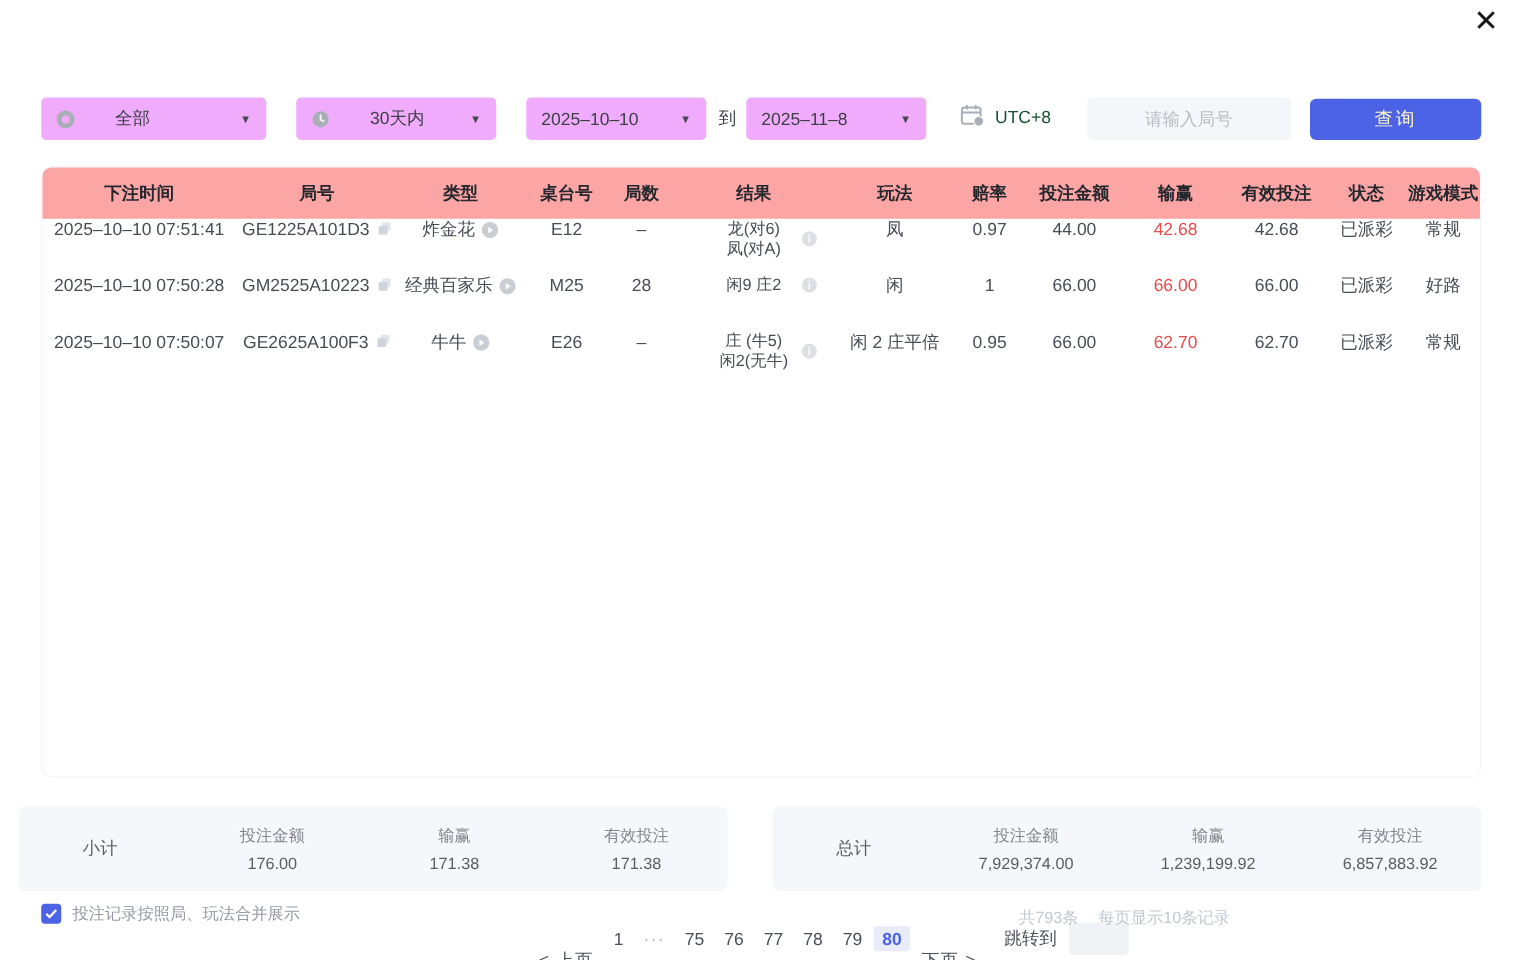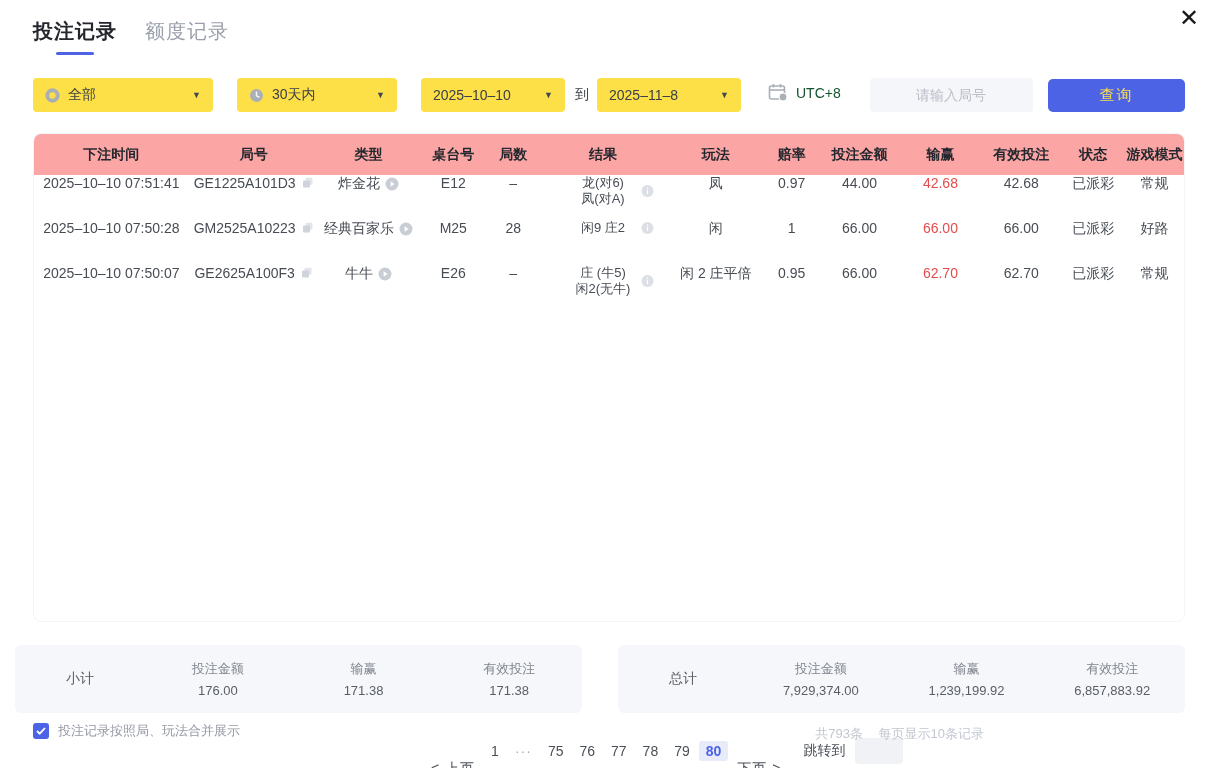--- a/index.html
+++ b/index.html
@@ -11,34 +11,34 @@
   .close { position:absolute; top:6px; right:26px; font-size:24px; color:#17181a; cursor:pointer; line-height:1; font-weight:400; }
 
   
   .tabs { position:absolute; left:33px; top:18px; display:flex; gap:28px; }
   .tab { font-size:20px; color:#9aa0ab; cursor:pointer; position:relative; padding-bottom:10px; letter-spacing:1px; }
   .tab.active { color:#23262c; font-weight:700; }
   .tab.active::after { content:""; position:absolute; left:50%; transform:translateX(-50%); bottom:0; width:38px; height:3px; border-radius:2px; background:#4c63e6; }
 
   
   .filters { position:absolute; left:33px; top:78px; width:1152px; height:36px; }
-  .ctrl { position:absolute; top:0; height:34px; background:#fde047; border-radius:4px; display:flex; align-items:center; font-size:14px; color:#3c4046; padding:0 12px; cursor:pointer; }
+  .ctrl { position:absolute; top:0; height:34px; background:#f0abfc; border-radius:4px; display:flex; align-items:center; font-size:14px; color:#3c4046; padding:0 12px; cursor:pointer;gap:24px; }
   .ctrl .arrow { margin-left:auto; font-size:9px; color:#43474e; }
   .ctrl svg { margin-right:8px; flex:0 0 auto; }
   .c-cat { left:0; width:180px; }
   .c-time { left:204px; width:160px; }
   .c-from { left:388px; width:144px; }
   .to-label { position:absolute; left:542px; top:8px; font-size:14px; color:#3c4046; }
   .c-to { left:564px; width:144px; }
   .tz { position:absolute; left:735px; top:5px; display:flex; align-items:center; font-size:14px; color:#14532d; }
   .tz svg { margin-right:8px; }
   .c-input { position:absolute; left:837px; top:0; width:163px; height:34px; background:#f5f6fa; border-radius:4px; display:flex; align-items:center; padding:0 10px;gap:28px; }
   .c-input input { border:none; outline:none; background:transparent; font-size:14px; color:#3c4046; width:110px; margin-left:8px; font-family:inherit; }
   .c-input input::placeholder { color:#b9bdc6; }
-  .search-btn { position:absolute; left:1015px; top:1px; width:137px; height:33px; background:#4c63e6; color:#fde047; font-size:15px; border:none; border-radius:5px; cursor:pointer; font-family:inherit; letter-spacing:2px; }
+  .search-btn { position:absolute; left:1015px; top:1px; width:137px; height:33px; background:#4c63e6; color:#fef9c3; font-size:15px; border:none; border-radius:5px; cursor:pointer; font-family:inherit; letter-spacing:2px; }
 
   
   .table-wrap { position:absolute; left:33px; top:133px; width:1152px; height:489px; border:1px solid #f4f5f9; border-radius:8px; }
   .t-head { display:flex; height:41px; background:#fca5a5; border-radius:7px 7px 0 0; align-items:center; }
   .t-head span { font-size:14px; color:#24282e; font-weight:700; text-align:center; }
   .t-row { display:flex; height:45px; align-items:flex-start; }
   .cell { display:flex; align-items:center; justify-content:center; font-size:14px; color:#474c54; text-align:center; position:relative; }
   .c0{width:155px}.c1{width:130px}.c2{width:100px}.c3{width:70px}.c4{width:50px}
   .c5{width:130px}.c6{width:96px}.c7{width:56px}.c8{width:80px}.c9{width:82px}
   .c10{width:80px}.c11{width:64px}.c12{width:59px}
@@ -72,24 +72,20 @@
   .count-info { position:absolute; right:40px; top:5px; font-size:13px; color:#c3c7d0; }
   .count-info span { margin-left:12px; }
 </style>
 </head>
 <body>
 
 <div class="page">
 
   <div class="close">✕</div>
 
-  <div class="tabs">
-    <div class="tab active">投注记录</div>
-    <div class="tab">额度记录</div>
-  </div>
 
   <div class="filters">
     <div class="ctrl c-cat">
       <svg width="15" height="15" viewBox="0 0 15 15">
           <circle cx="7.5" cy="7.5" r="5.2" fill="none" stroke="#aaaeb7" stroke-width="4"></circle>
         </svg>
       <span>全部</span>
       <span class="arrow">▼</span>
     </div>
     <div class="ctrl c-time">

